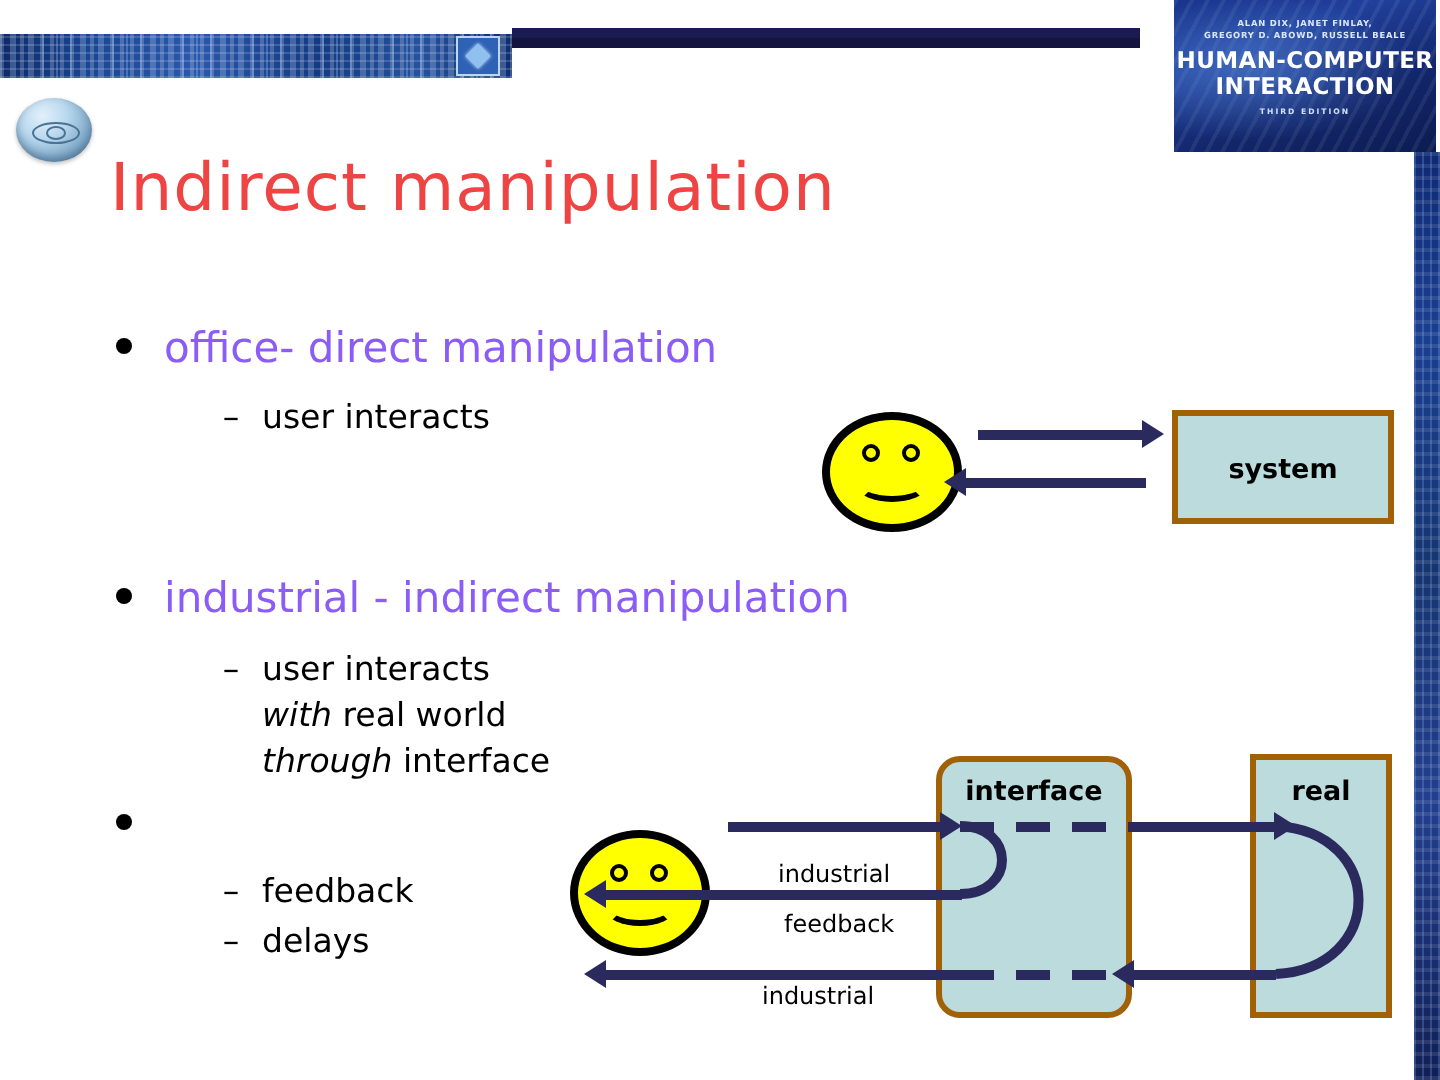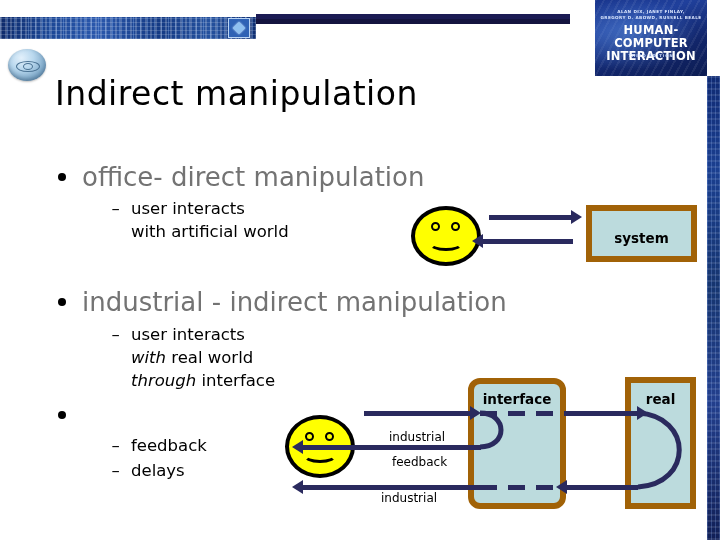--- a/index.html
+++ b/index.html
@@ -35,21 +35,21 @@
     position:absolute;left:256px;top:19px;width:314px;height:5px;background:#14143f;
   }
   .right-band{
     position:absolute;right:0;top:76px;width:13px;height:464px;
     background:
       repeating-linear-gradient(0deg, rgba(255,255,255,.10) 0 2px, rgba(0,0,0,0) 2px 6px),
       repeating-linear-gradient(90deg, rgba(140,180,255,.25) 0 1px, rgba(0,0,0,0) 1px 4px),
       linear-gradient(180deg,#102a72 0%,#1b3f8f 20%,#16356f 45%,#233f8c 70%,#111f55 100%);
   }
   .book-cover{
-    position:absolute;right:13px;top:0;width:112px;height:76px;
+    position:absolute;right:2px;top:0;width:131px;height:76px;
     background:
       radial-gradient(ellipse at 30% 45%, rgba(90,140,220,.55) 0%, rgba(20,40,110,0) 62%),
       repeating-linear-gradient(118deg, rgba(255,255,255,.07) 0 2px, rgba(0,0,0,0) 2px 7px),
       linear-gradient(160deg,#18348c 0%,#20409c 30%,#12266b 65%,#0c1c52 100%);
     overflow:hidden;
     text-decoration:underline;
   }
   .bc-authors{
     position:absolute;left:0;right:0;top:9px;text-align:center;color:#dbe7ff;
     font-size:4.2px;letter-spacing:.4px;line-height:6px;font-weight:bold;
@@ -76,41 +76,41 @@
   }
   .eye-button:after{
     content:"";position:absolute;left:15px;top:14px;width:8px;height:5px;border-radius:50%;
     border:1.4px solid #4a7293;
   }
 
   
   .slide-title{
     position:absolute;left:55px;top:74px;width:520px;
     font-family:"DejaVu Sans","Liberation Sans",sans-serif;
-    font-size:33px;color:#000000;letter-spacing:.5px;white-space:nowrap;
+    font-size:33px;color:#ef4444;letter-spacing:.5px;white-space:nowrap;
   }
 
   
   .b1{
-    position:absolute;font-size:26px;color:#737373;white-space:nowrap;
+    position:absolute;font-size:21px;color:#8b5cf6;white-space:nowrap;
   }
   .b1 .dot{
     display:inline-block;width:8px;height:8px;border-radius:50%;background:#000;
     vertical-align:middle;margin-right:16px;margin-bottom:4px;
   }
   .b2{
     position:absolute;font-size:16.5px;color:#000;white-space:nowrap;line-height:23px;text-align:center;
   }
   .b2 .dash{display:inline-block;width:11px;margin-right:10px;color:#000;}
   .b2 .ind{display:inline-block;width:21px;}
   .it{font-style:italic;}
 
   
   .box{
-    position:absolute;background:#bcdbdd;border:6px solid #a16207;box-sizing:border-box;
+    position:absolute;background:#bcdbdd;border:3px solid #a16207;box-sizing:border-box;
   }
   .box-label{
     position:absolute;left:0;right:0;text-align:center;font-size:13.5px;color:#000;font-weight:bold;
   }
   .smiley{
     position:absolute;border-radius:50%;background:#ffff00;border:4px solid #000;box-sizing:border-box;
   }
   .eye-l,.eye-r{
     position:absolute;width:9px;height:9px;border-radius:50%;border:2.5px solid #000;
     background:#ffff00;box-sizing:border-box;
@@ -157,23 +157,20 @@
   <div class="eye-button"></div>
 
   <div class="slide-title">Indirect manipulation</div>
 
   <div class="b1" style="left:58px;top:162px;">
     <span class="dot"></span><span>office- direct manipulation</span>
   </div>
   <div class="b2" style="left:110px;top:197px;">
     <span class="dash">–</span><span>user interacts</span>
   </div>
-  <div class="b2" style="left:110px;top:220px;">
-    <span class="ind"></span><span>with artificial world</span>
-  </div>
 
   <div class="b1" style="left:58px;top:287px;">
     <span class="dot"></span><span>industrial - indirect manipulation</span>
   </div>
   <div class="b2" style="left:110px;top:323px;">
     <span class="dash">–</span><span>user interacts</span>
   </div>
   <div class="b2" style="left:110px;top:346px;">
     <span class="ind"></span><span class="it">with</span>&nbsp;<span>real world</span>
   </div>

